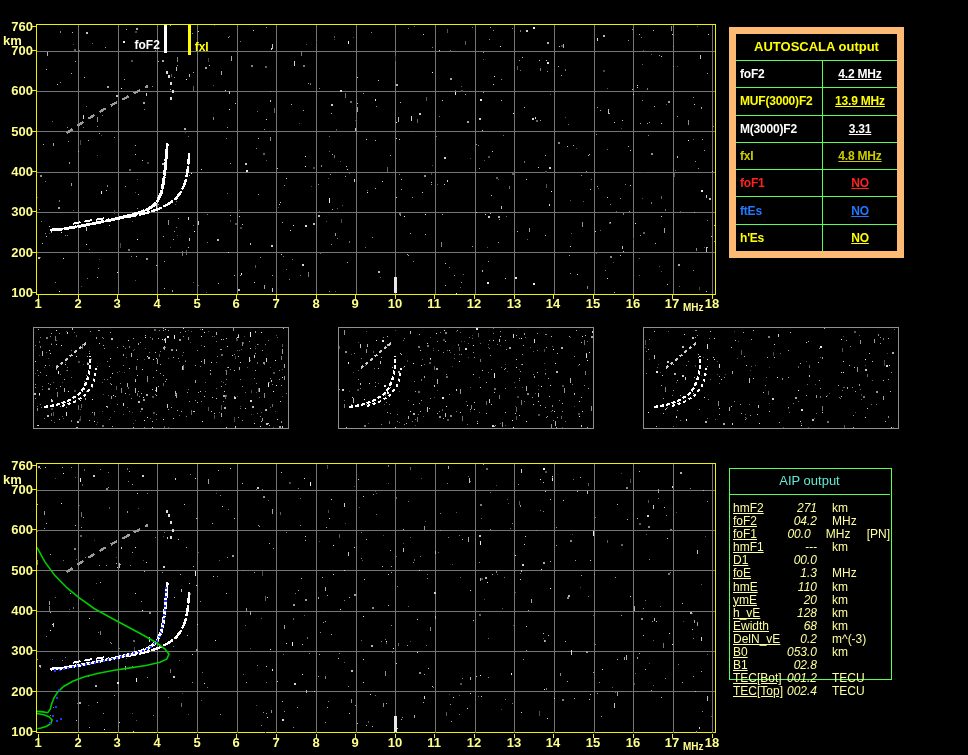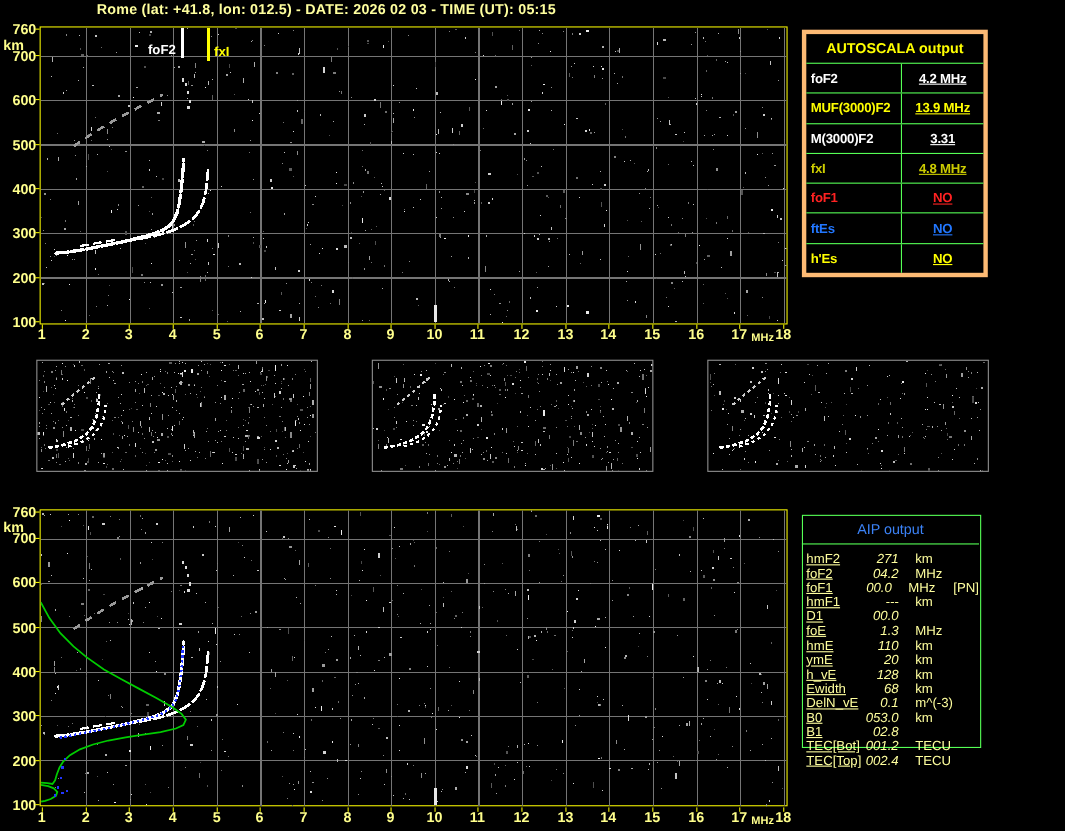--- a/index.html
+++ b/index.html
@@ -9,46 +9,45 @@
   .title{left:88px;top:1px;font-size:13px;font-weight:bold;color:#ffff9e;letter-spacing:.2px;white-space:nowrap;}
   .plotbox{border:1px solid #f0f000;background:#000;}
   #topPlotBox{left:36px;top:24px;width:678px;height:269px;}
   #botPlotBox{left:36px;top:463px;width:678px;height:268px;}
   .ylab{position:absolute;width:33px;text-align:right;font-size:13px;font-weight:bold;color:#ffff8c;line-height:13px;}
   .kmlab{position:absolute;left:3px;width:28px;text-align:left;font-size:13px;font-weight:bold;color:#ffff8c;}
   .xlab{position:absolute;width:26px;text-align:center;font-size:13px;font-weight:bold;color:#ffff8c;line-height:13px;}
   .mhzlab{position:absolute;font-size:10px;font-weight:bold;color:#ffff8c;}
   .tick{position:absolute;background:#f0f000;}
   
-  #autoTable{left:729px;top:27px;width:161px;border:4px solid #fdba74;background:#000;}
+  #autoTable{left:729px;top:27px;width:161px;border:7px solid #fdba74;background:#000;}
   #autoTable .hdr{height:26px;line-height:26px;text-align:center;color:#ffff00;font-weight:bold;font-size:13px;}
   .arow{display:flex;height:26.3px;border-top:1px solid #55ff55;font-size:12px;font-weight:bold;letter-spacing:-.2px;}
   .arow .lc{width:82px;border-right:1px solid #55ff55;padding-left:4px;display:flex;align-items:center;}
   .arow .vc{flex:1;display:flex;align-items:center;justify-content:center;text-decoration:underline;}
   
   .panel{top:327px;width:254px;height:100px;border:1px solid #909090;background:#000;}
   .caption{top:432px;width:256px;text-align:center;font-size:12px;color:#b4b4b4;}
   
   #aipBorder{left:729px;top:468px;width:161px;height:210px;border:1px solid #55ff55;pointer-events:none;}
   #aipBox{left:729px;top:468px;width:161px;}
-  #aipBox .hdr{height:26px;line-height:26px;text-align:center;color:#3b82f6;font-size:13px;border-bottom:1px solid #55ff55;}
+  #aipBox .hdr{height:26px;line-height:26px;text-align:center;color:#5eead4;font-size:13px;border-bottom:1px solid #55ff55;}
   #aipRows{padding:7px 0 0 4px;}
   .aiprow{display:flex;height:13.1px;line-height:13px;font-size:12px;color:#ffff9e;white-space:nowrap;}
   .aiprow .n{width:52px;text-decoration:underline;}
   .aiprow .v{width:32px;text-align:right;font-style:italic;}
   .aiprow .u{margin-left:15px;width:42px;}
   .aiprow .e{margin-left:2px;}
   svg{display:block;shape-rendering:crispEdges;}
 </style>
 </head>
 <body>
 
 <div id="app">
 
-  <div class="abs title">Rome (lat: +41.8, lon: 012.5) - DATE: 2026 02 03 - TIME (UT): 05:15</div>
 
   <div class="abs plotbox" id="topPlotBox">
       <svg width="678" height="269" viewBox="0 0 678 269">
         <line x1="41.647" y1="0" x2="41.647" y2="269" stroke="#757575" stroke-width="1"></line>
         <line x1="81.294" y1="0" x2="81.294" y2="269" stroke="#757575" stroke-width="1"></line>
         <line x1="120.941" y1="0" x2="120.941" y2="269" stroke="#757575" stroke-width="1"></line>
         <line x1="160.588" y1="0" x2="160.588" y2="269" stroke="#757575" stroke-width="1"></line>
         <line x1="200.23499999999999" y1="0" x2="200.23499999999999" y2="269" stroke="#757575" stroke-width="1"></line>
         <line x1="239.882" y1="0" x2="239.882" y2="269" stroke="#757575" stroke-width="1"></line>
         <line x1="279.529" y1="0" x2="279.529" y2="269" stroke="#757575" stroke-width="1"></line>
@@ -2598,21 +2597,21 @@
           <span class="e"></span>
         </div>
         <div class="aiprow">
           <span class="n">Ewidth</span>
           <span class="v">68</span>
           <span class="u">km</span>
           <span class="e"></span>
         </div>
         <div class="aiprow">
           <span class="n">DelN_vE</span>
-          <span class="v">0.1</span>
+          <span class="v">0.2</span>
           <span class="u">m^(-3)</span>
           <span class="e"></span>
         </div>
         <div class="aiprow">
           <span class="n">B0</span>
           <span class="v">053.0</span>
           <span class="u">km</span>
           <span class="e"></span>
         </div>
         <div class="aiprow">

